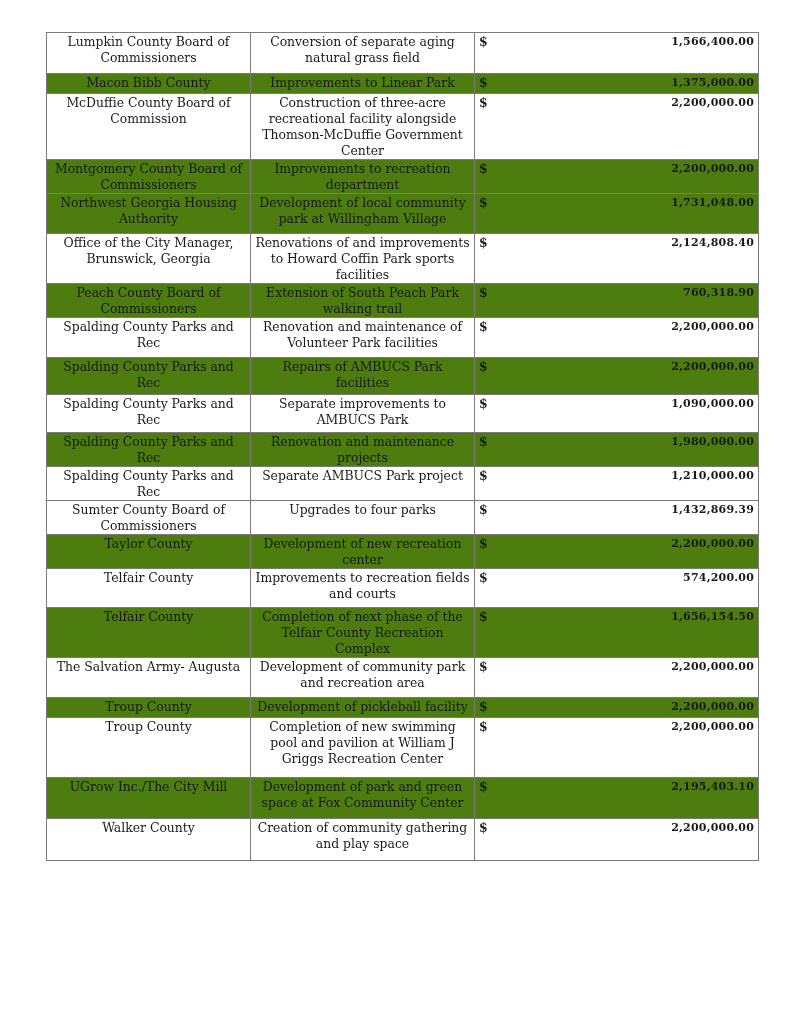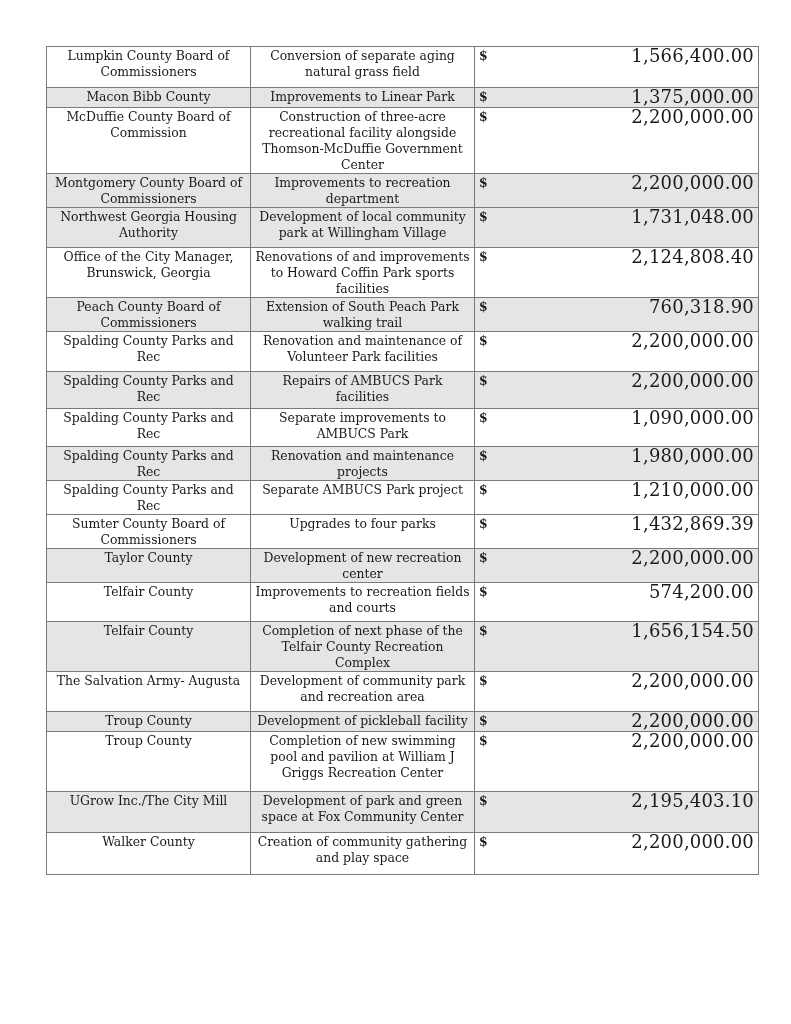--- a/index.html
+++ b/index.html
@@ -1,30 +1,30 @@
 <!DOCTYPE html>
 <html><head>
 <meta charset="utf-8">
 <style>
   html, body { margin: 0; padding: 0; background: #ffffff; }
   body { width: 791px; height: 1024px; position: relative; overflow: hidden;
          font-family: "DejaVu Serif", "Liberation Serif", serif; color: #1a1a1a; }
-  table.grants { position: absolute; left: 46px; top: 46px; width: 712px;
+  table.grants { position: absolute; left: 46px; top: 32px; width: 712px;
          border-collapse: collapse; table-layout: fixed; }
   table.grants td { border: 1px solid #7a7a7a; vertical-align: top; padding: 1px 4px 0 4px;
          font-size: 12.4px; line-height: 16px; }
   col.c-org { width: 204px; }
   col.c-desc { width: 224px; }
   col.c-amt { width: 284px; }
   td.org, td.desc { text-align: center; }
   td.amt { padding: 1px 10px 0 12px; }
   .amt-wrap { display: flex; justify-content: space-between; align-items: flex-start; }
   .dollar { font-weight: bold; font-family: "DejaVu Serif", serif; font-size: 12.4px; }
-  .val { font-weight: normal; font-family: "DejaVu Serif", serif; font-size: 18px; letter-spacing: 0.2px; margin-left: 8px; }
-  tr.shaded td { background: #e5e5e5; }
+  .val { font-weight: bold; font-family: "DejaVu Serif", serif; font-size: 11px; letter-spacing: 0.2px; margin-left: 8px; }
+  tr.shaded td { background: #4d7c0f; }
 </style>
 </head>
 <body>
 
 <table class="grants">
   <colgroup>
       <col class="c-org">
       <col class="c-desc">
       <col class="c-amt">
     </colgroup>

